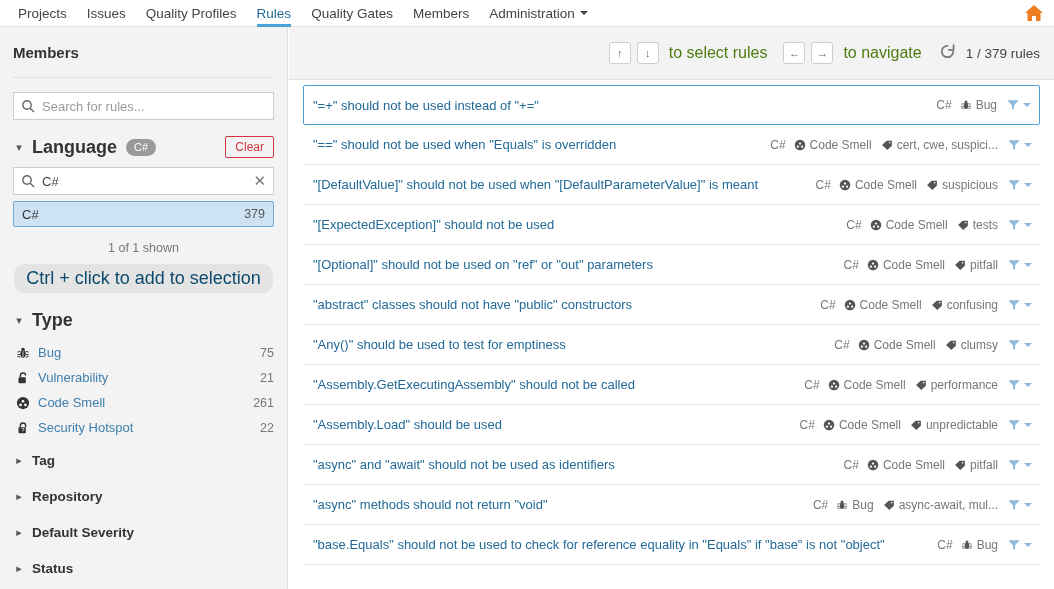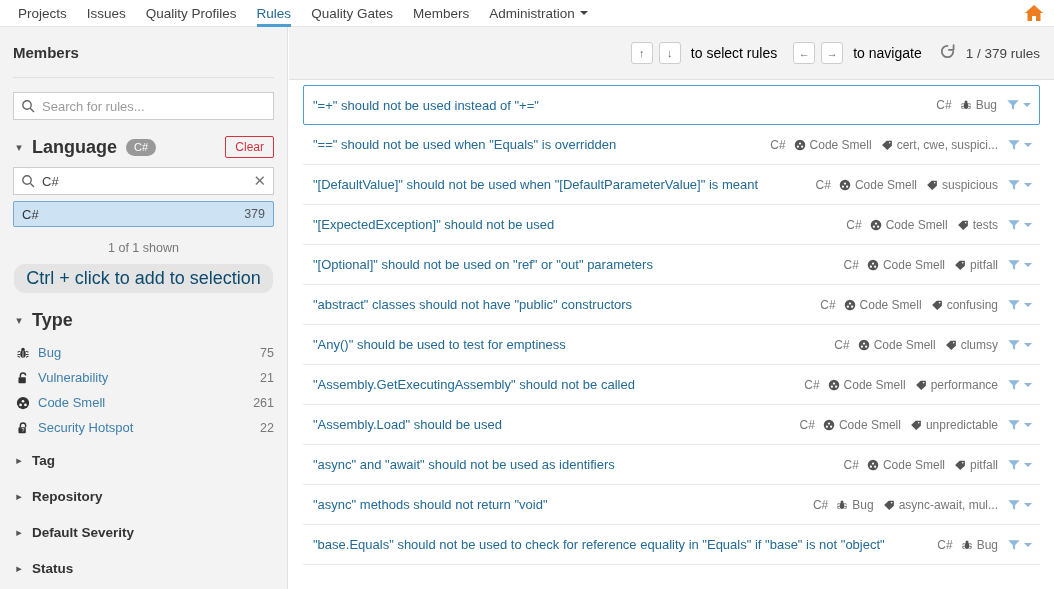--- a/index.html
+++ b/index.html
@@ -198,21 +198,21 @@
   .keycap {
     display: inline-flex; align-items: center; justify-content: center;
     width: 22px; height: 22px;
     border: 1px solid #cdcdcd;
     border-radius: 3px;
     background: #fff;
     color: #666;
     font-size: 11px;
     margin-right: 6px;
   }
-  .hint-text { color: #000000; font-size: 14px; margin: 0 16px 0 4px; }
+  .hint-text { color: #4d7c0f; font-size: 16px; margin: 0 16px 0 4px; }
   .reload-icon { margin-right: 9px; cursor: pointer; }
   .rules-count { font-size: 13.5px; color: #444; }
 
   
   .rules-list { padding: 0 14px; }
   .rule-row {
     display: flex; align-items: center;
     height: 40px;
     border-bottom: 1px solid #e8e8e8;
     padding: 0 8px 0 10px;

